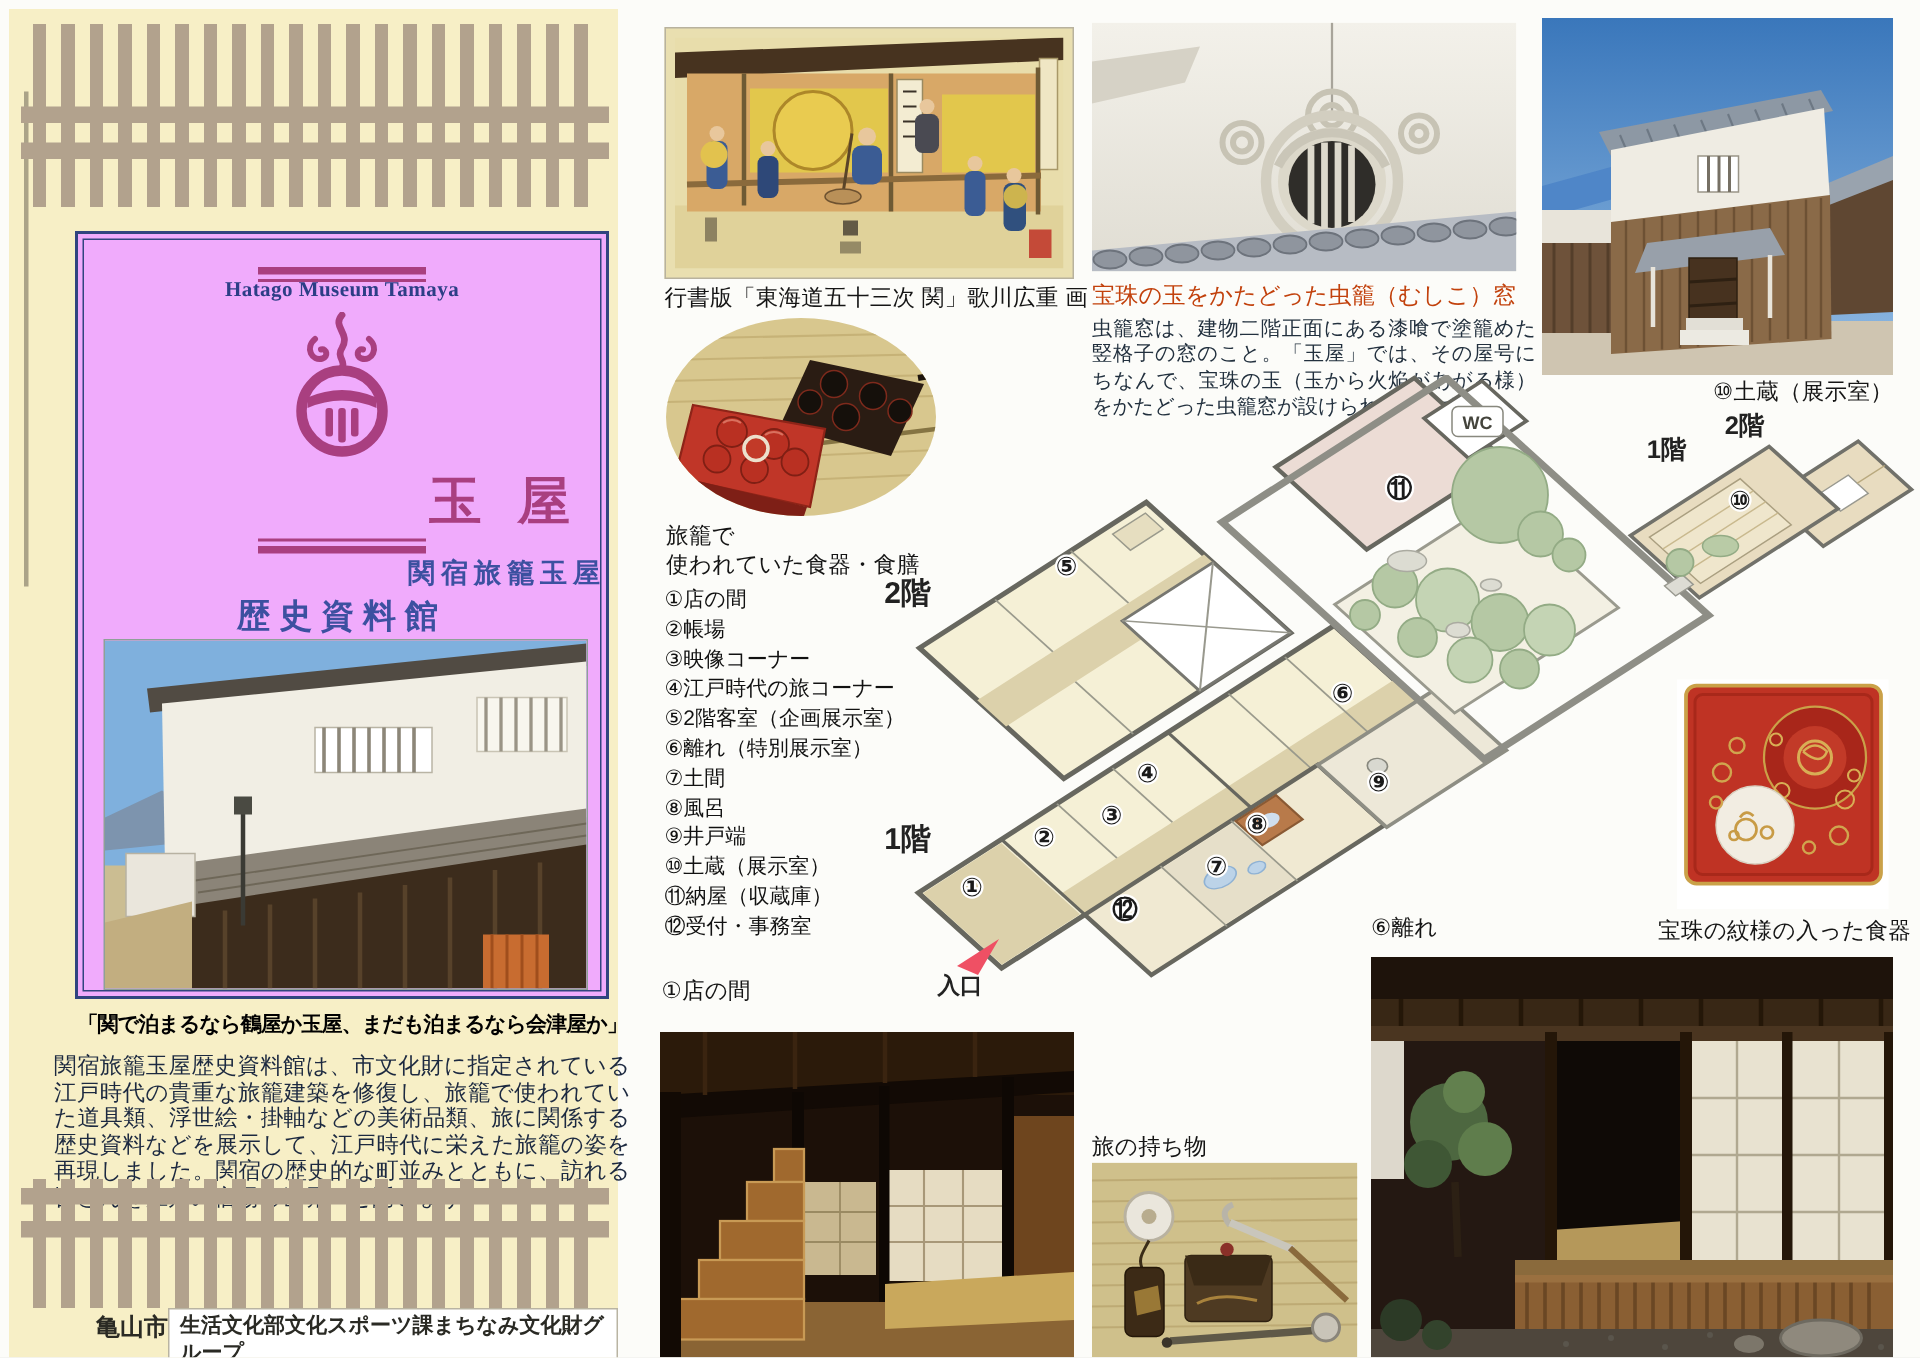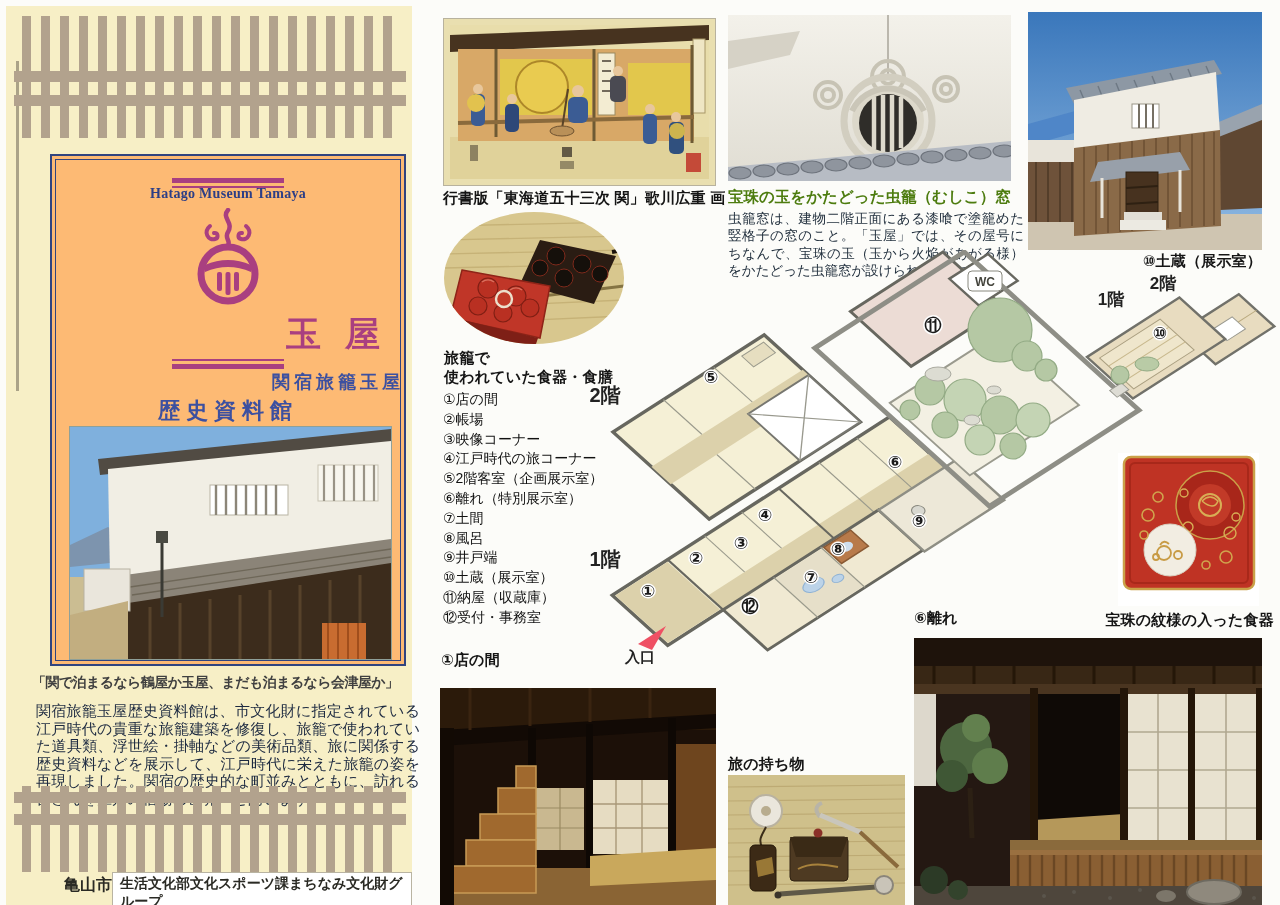--- a/index.html
+++ b/index.html
@@ -3,63 +3,63 @@
 <meta charset="utf-8">
 <style>
   * { margin:0; padding:0; box-sizing:border-box; }
   body { background:#e8e8e4; }
   .page {
     position:relative; width:1280px; height:905px; overflow:hidden;
     background:#fcfcf9; font-family:"Liberation Sans","DejaVu Sans",sans-serif;
   }
   .abs { position:absolute; }
   .serif { font-family:"Liberation Serif","DejaVu Serif",serif; }
-  .cap { font-weight:bold; font-size:15px; color:#151515; letter-spacing:0.2px; }
+  .cap { font-weight:normal; font-size:15px; color:#151515; letter-spacing:0.2px; }
 
   
   .panel { left:6px; top:6px; width:406px; height:899px; background:#f7efc6; }
   .stripes {
     position:absolute;
     background:repeating-linear-gradient(90deg,#b2a28d 0 9px, rgba(0,0,0,0) 9px 19px);
   }
   .hbar { position:absolute; background:#b2a28d; }
   .scan-edge { left:10px; top:55px; width:3px; height:330px; background:#6d6455; opacity:.55; }
 
   .card {
     left:44px; top:148px; width:356px; height:512px;
-    background:#fdba74; border:2px solid #31447f;
+    background:#f0abfc; border:2px solid #31447f;
   }
   .card-inner { position:absolute; inset:3px; border:1px solid #31447f; }
   .rule { position:absolute; left:50%; transform:translateX(-50%); width:112px; }
   .rule .thick { height:5px; background:#a93f80; }
   .rule .thin  { height:2px; background:#a93f80; margin-top:3px; }
   .rule.flip .thin { margin-top:0; margin-bottom:3px; }
   .en-name { top:30px; width:100%; text-align:center; font-weight:bold; font-size:14px; color:#2c3e86;
              font-family:"Liberation Serif","DejaVu Serif",serif; letter-spacing:0.3px; }
   .tamaya-title { top:155px; width:100%; text-align:right; font-size:35px; font-weight:bold;
                   color:#a93f80; letter-spacing:24px; text-indent:24px;
                   font-family:"Liberation Serif","DejaVu Serif",serif; }
   .sub1 { top:214px; width:100%; text-align:right; font-size:18px; font-weight:bold; color:#3c50a0; letter-spacing:4px; }
   .sub2 { top:240px; width:100%; text-align:center; font-size:22px; font-weight:bold; color:#3c50a0; letter-spacing:6px; }
   .card-photo { left:17px; top:270px; width:323px; height:234px; border:1px solid #8fa098; overflow:hidden; }
 
-  .quote { left:26px; top:668px; width:386px; font-size:14px; font-weight:bold; color:#404040;
-           letter-spacing:-0.6px; white-space:nowrap; }
+  .quote { left:26px; top:668px; width:386px; font-size:14px; font-weight:bold; color:#000000;
+           letter-spacing:-0.6px; white-space:nowrap;text-align:right; }
   .descr { left:30px; top:697px; width:384px; font-size:15px; line-height:17.6px; color:#1c2940;
            text-align:justify; }
   .footer-city { left:58px; top:869px; font-size:16px; font-weight:bold; color:#2a2a24; }
   .footer-box { left:106px; top:866px; background:#ffffff; border:1px solid #b9b4a2;
                 padding:2px 7px; font-size:14px; color:#2a2a24; font-weight:bold; }
 
   
   .photo { position:absolute; overflow:hidden; }
   .photo svg { display:block; }
   .frame { border:1px solid #b8b29e; background:#e9dfb0; padding:6px; }
 
-  .mushiko-head { left:728px; top:187px; font-size:15.5px; font-weight:bold; color:#4d7c0f; }
+  .mushiko-head { left:728px; top:187px; font-size:15.5px; font-weight:normal; color:#c2410c; }
   .mushiko-body { left:728px; top:210px; width:296px; font-size:13.5px; line-height:17.4px;
                   color:#22303e; text-align:justify; }
   .kura-cap { left:1060px; top:252px; width:202px; text-align:right; }
   .tray-cap { left:444px; top:348px; line-height:19px; }
   .room-list { left:443px; top:390px; font-size:14px; line-height:19.8px; color:#111; }
   .jewel-cap { left:1102px; top:611px; width:172px; text-align:right; }
 </style>
 </head>
 <body>
 

